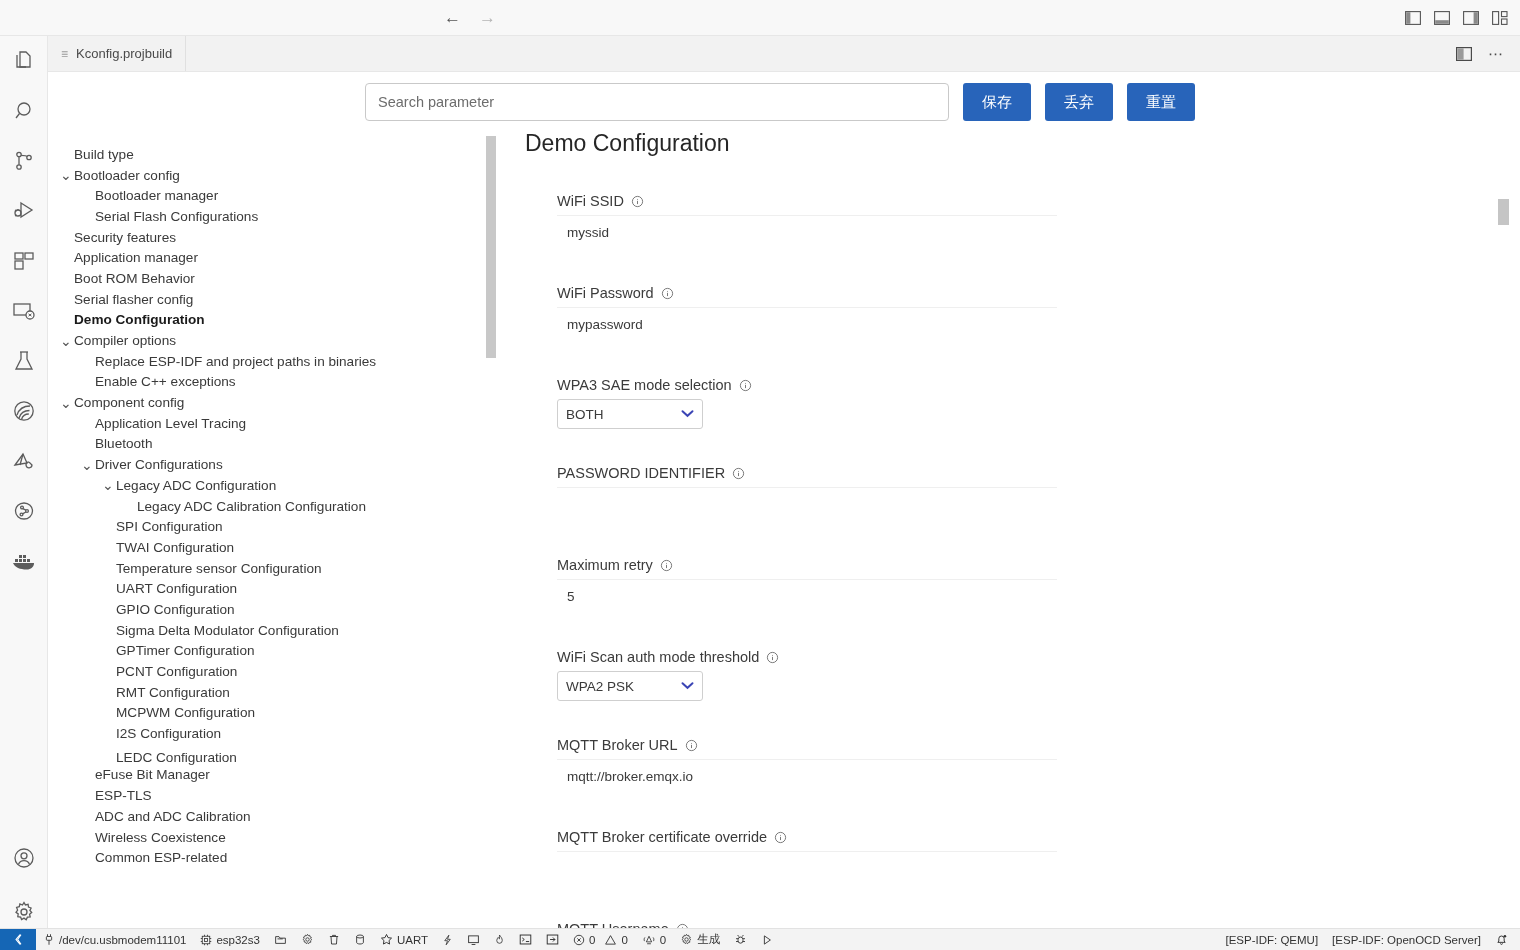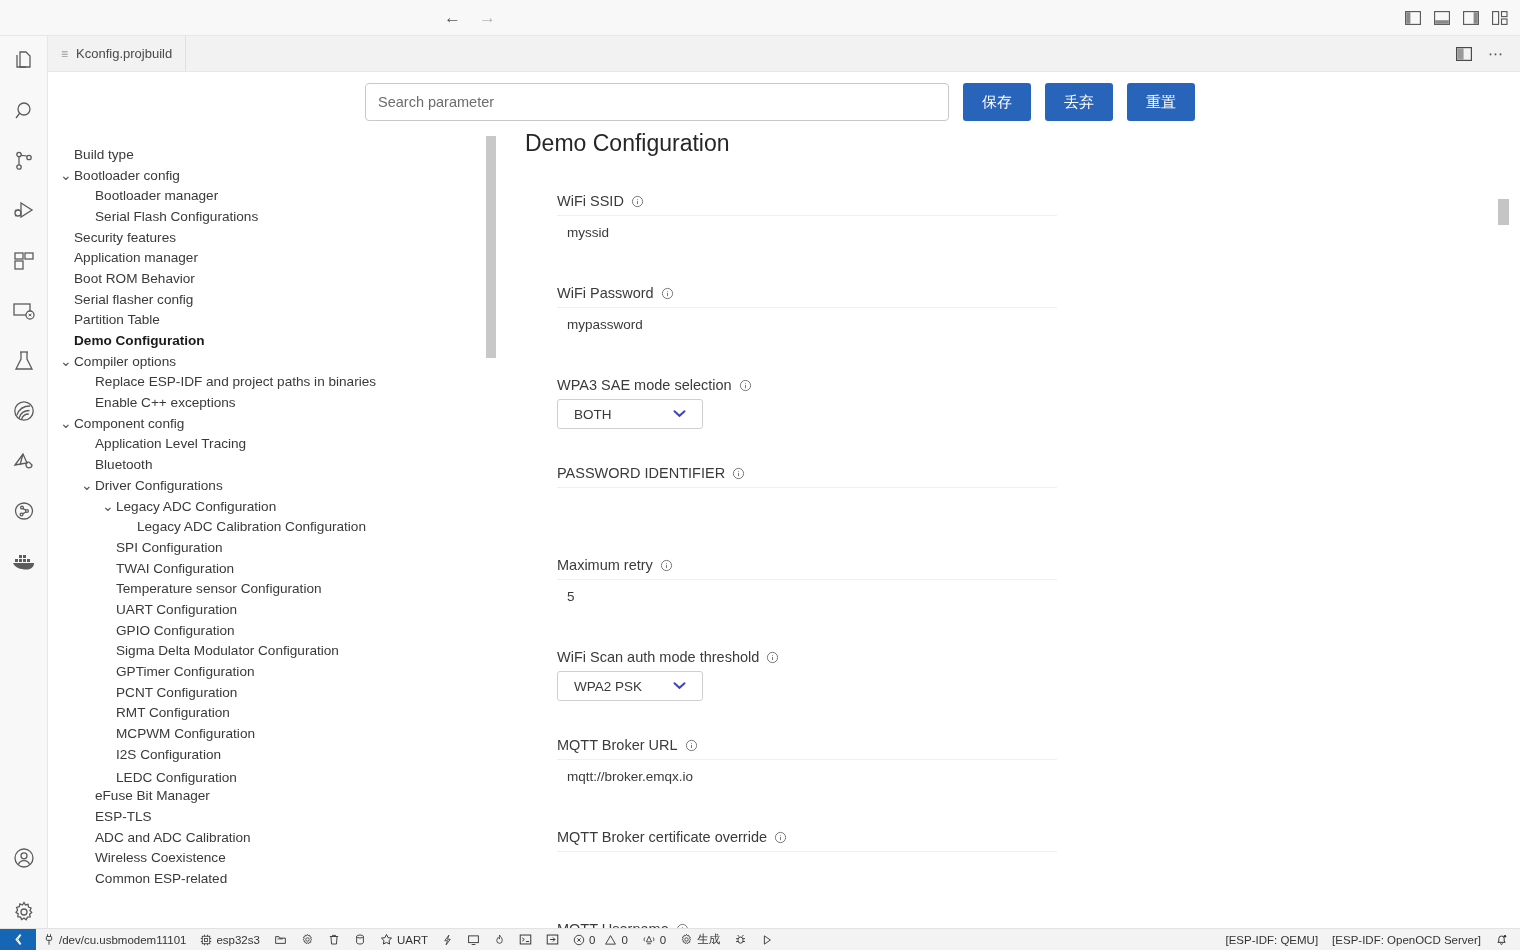--- a/index.html
+++ b/index.html
@@ -126,21 +126,21 @@
   .txt-input {
     width: 500px; height: 34px;
     border: none; border-top: 1px solid #efefef;
     background: transparent;
     font-size: 13.5px; color: #3a3a3a; padding: 0 10px;
     font-family: "Liberation Sans", sans-serif; outline: none;
   }
   .sel {
     width: 146px; height: 30px;
     border: 1px solid #cfcfcf; border-radius: 3px; background: #fff;
-    font-size: 13.5px; color: #3a3a3a; padding: 0 16px;
+    font-size: 13.5px; color: #3a3a3a; padding: 0 8px;
     display: flex; align-items: center; justify-content: space-between;
     cursor: pointer; margin-bottom: 6px; gap: 11px;
   }
   .sel .caret { color: #3b45b5; font-size: 11px; }
   .form-scrollbar {
     position: absolute; right: 11px; top: 127px; width: 11px; height: 26px;
     background: #c5c5c5;
   }
 
   
@@ -336,24 +336,20 @@
         <span class="chev"></span>
         <span>Application manager</span>
       </div>
       <div class="tree-row" style="padding-left: 0px;">
         <span class="chev"></span>
         <span>Boot ROM Behavior</span>
       </div>
       <div class="tree-row" style="padding-left: 0px;">
         <span class="chev"></span>
         <span>Serial flasher config</span>
-      </div>
-      <div class="tree-row" style="padding-left: 0px;">
-        <span class="chev"></span>
-        <span>Partition Table</span>
       </div>
       <div class="tree-row selected" style="padding-left: 0px;">
         <span class="chev"></span>
         <span>Demo Configuration</span>
       </div>
       <div class="tree-row" style="padding-left: 0px;">
         <span class="chev" style="font-size: 14px; line-height: 8px;">⌄</span>
         <span>Compiler options</span>
       </div>
       <div class="tree-row" style="padding-left: 21px;">

